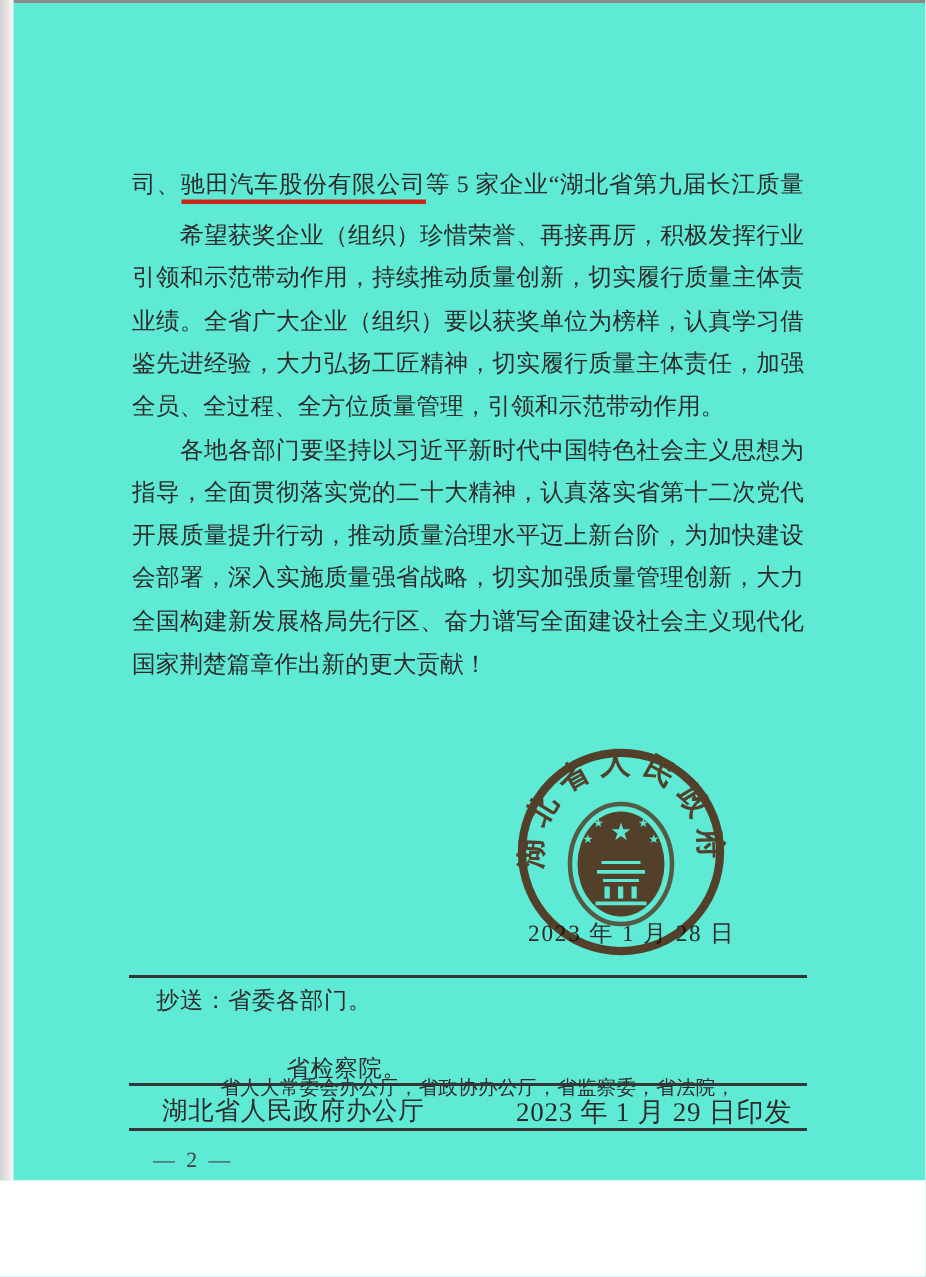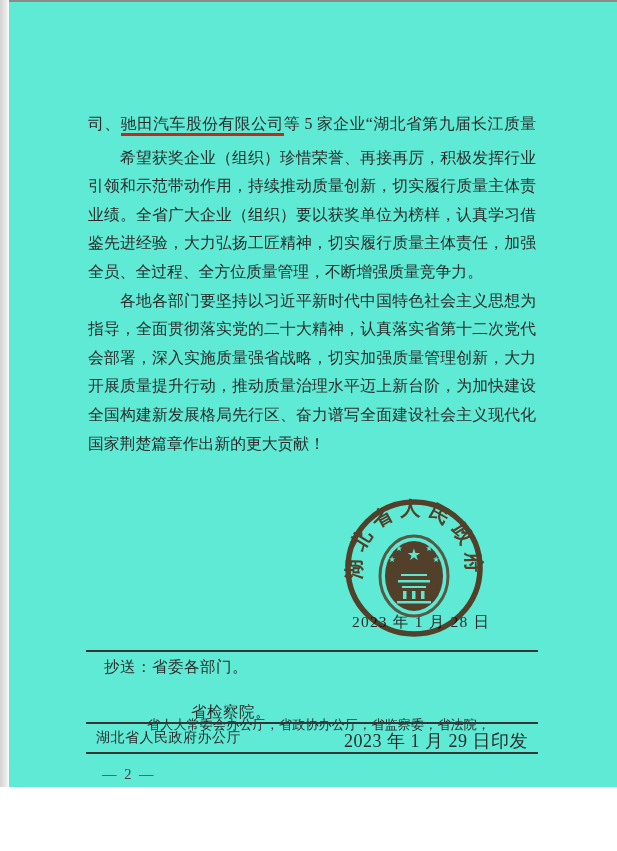--- a/index.html
+++ b/index.html
@@ -37,46 +37,46 @@
   }
 
   
   .rule{position:absolute;left:86px;width:452px;height:1.8px;background:#353535;}
   .r1{top:650px;}
   .r2{top:722px;}
   .r3{top:752px;}
   .cc1{position:absolute;left:104px;top:657px;font-size:15.5px;color:#2b2b2b;white-space:nowrap;letter-spacing:.5px;}
   .cc2{position:absolute;left:147px;top:680px;font-size:13px;color:#2b2b2b;white-space:nowrap;letter-spacing:.2px;margin-top:36px;}
   .cc3{position:absolute;left:147px;top:702px;font-size:15.5px;color:#2b2b2b;white-space:nowrap;letter-spacing:.5px;margin-left:44px;}
-  .issuer{position:absolute;left:96px;top:729px;font-size:14px;color:#2b2b2b;white-space:nowrap;letter-spacing:.5px;}
+  .issuer{position:absolute;left:108px;top:729px;font-size:17px;color:#2b2b2b;white-space:nowrap;letter-spacing:.5px;}
   .print-date{position:absolute;right:89px;top:729px;font-size:18px;color:#2b2b2b;white-space:nowrap;letter-spacing:.5px;margin-left:12px;}
   .page-number{position:absolute;left:102px;top:766px;font-size:14.5px;color:#3f3f3f;letter-spacing:2px;white-space:nowrap;}
 </style>
 </head>
 <body>
 
 <div class="page">
 
   <div class="edge-top"></div>
   <div class="edge-left"></div>
   <div class="edge-bottom-right"></div>
 
   <div class="body-text">
     <div class="bline"><span>司、</span><span class="underline-red">驰田汽车股份有限公司</span><span>等 5 家企业“湖北省第九届长江质量</span></div>
 
     <div class="bline indent p2start">希望获奖企业（组织）珍惜荣誉、再接再厉，积极发挥行业</div>
     <div class="bline">引领和示范带动作用，持续推动质量创新，切实履行质量主体责任</div>
     <div class="bline">业绩。全省广大企业（组织）要以获奖单位为榜样，认真学习借</div>
     <div class="bline">鉴先进经验，大力弘扬工匠精神，切实履行质量主体责任，加强</div>
-    <div class="bline pend">全员、全过程、全方位质量管理，不断增强质量竞争力。</div>
+    <div class="bline pend">全员、全过程、全方位质量管理，引领和示范带动作用。</div>
 
     <div class="bline indent">各地各部门要坚持以习近平新时代中国特色社会主义思想为</div>
     <div class="bline">指导，全面贯彻落实党的二十大精神，认真落实省第十二次党代</div>
+    <div class="bline">开展质量提升行动，推动质量治理水平迈上新台阶，为加快建设</div>
     <div class="bline">会部署，深入实施质量强省战略，切实加强质量管理创新，大力</div>
-    <div class="bline">开展质量提升行动，推动质量治理水平迈上新台阶，为加快建设</div>
     <div class="bline">全国构建新发展格局先行区、奋力谱写全面建设社会主义现代化</div>
     <div class="bline pend">国家荆楚篇章作出新的更大贡献！</div>
   </div>
 
   <div class="sign-date">2023 年 1 月 28 日</div>
 
   <svg class="seal" viewBox="0 0 144 144" aria-hidden="true">
     <defs>
       <path id="sealArc" d="M 26.1,98.5 A 53,53 0 1 1 117.9,98.5" fill="none"></path>
     </defs>

